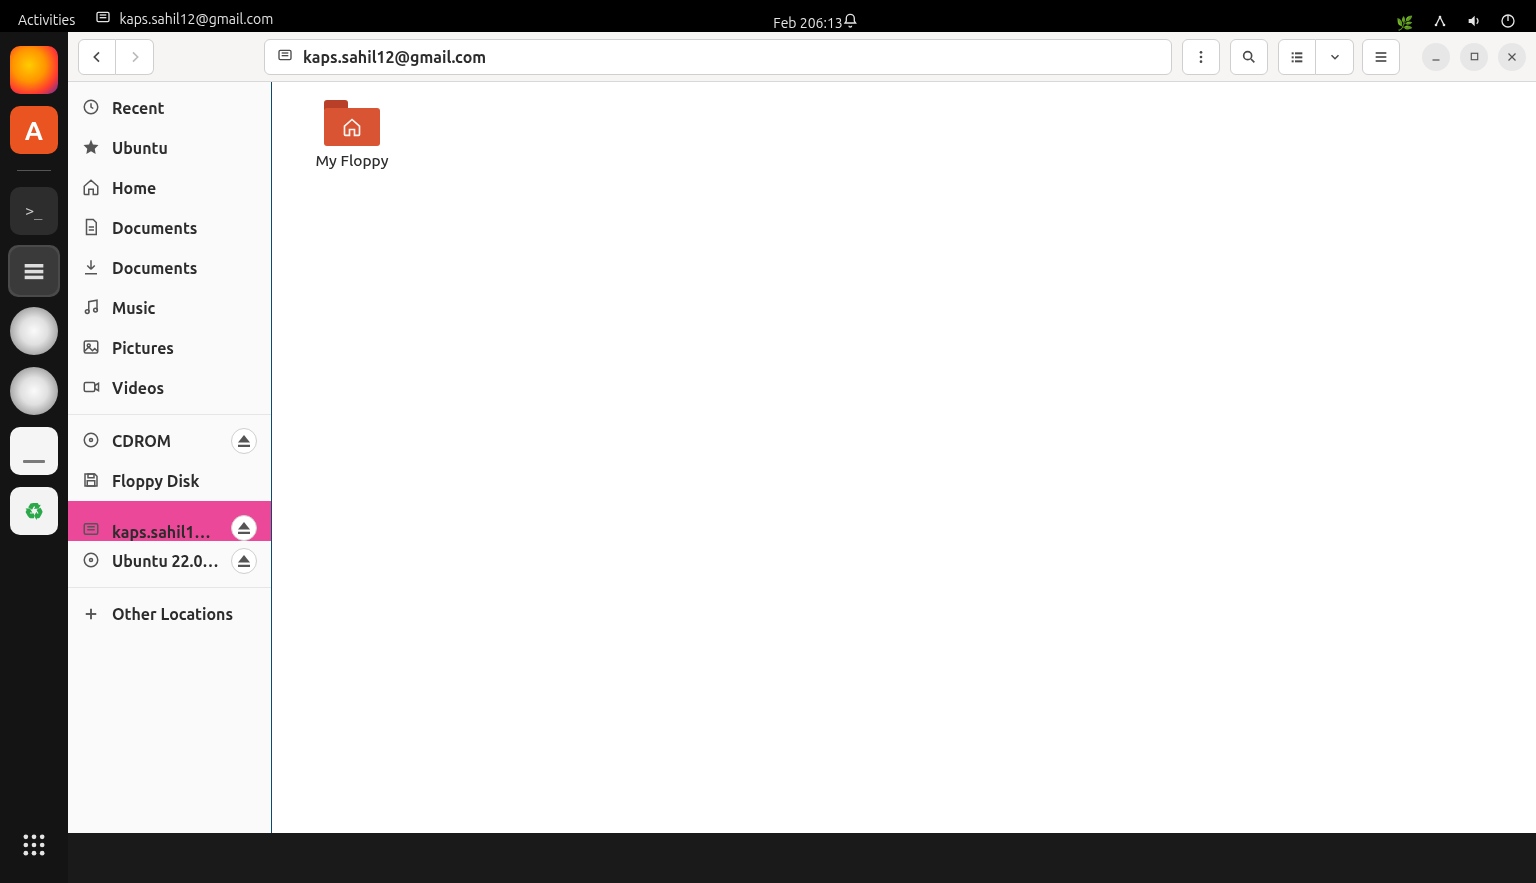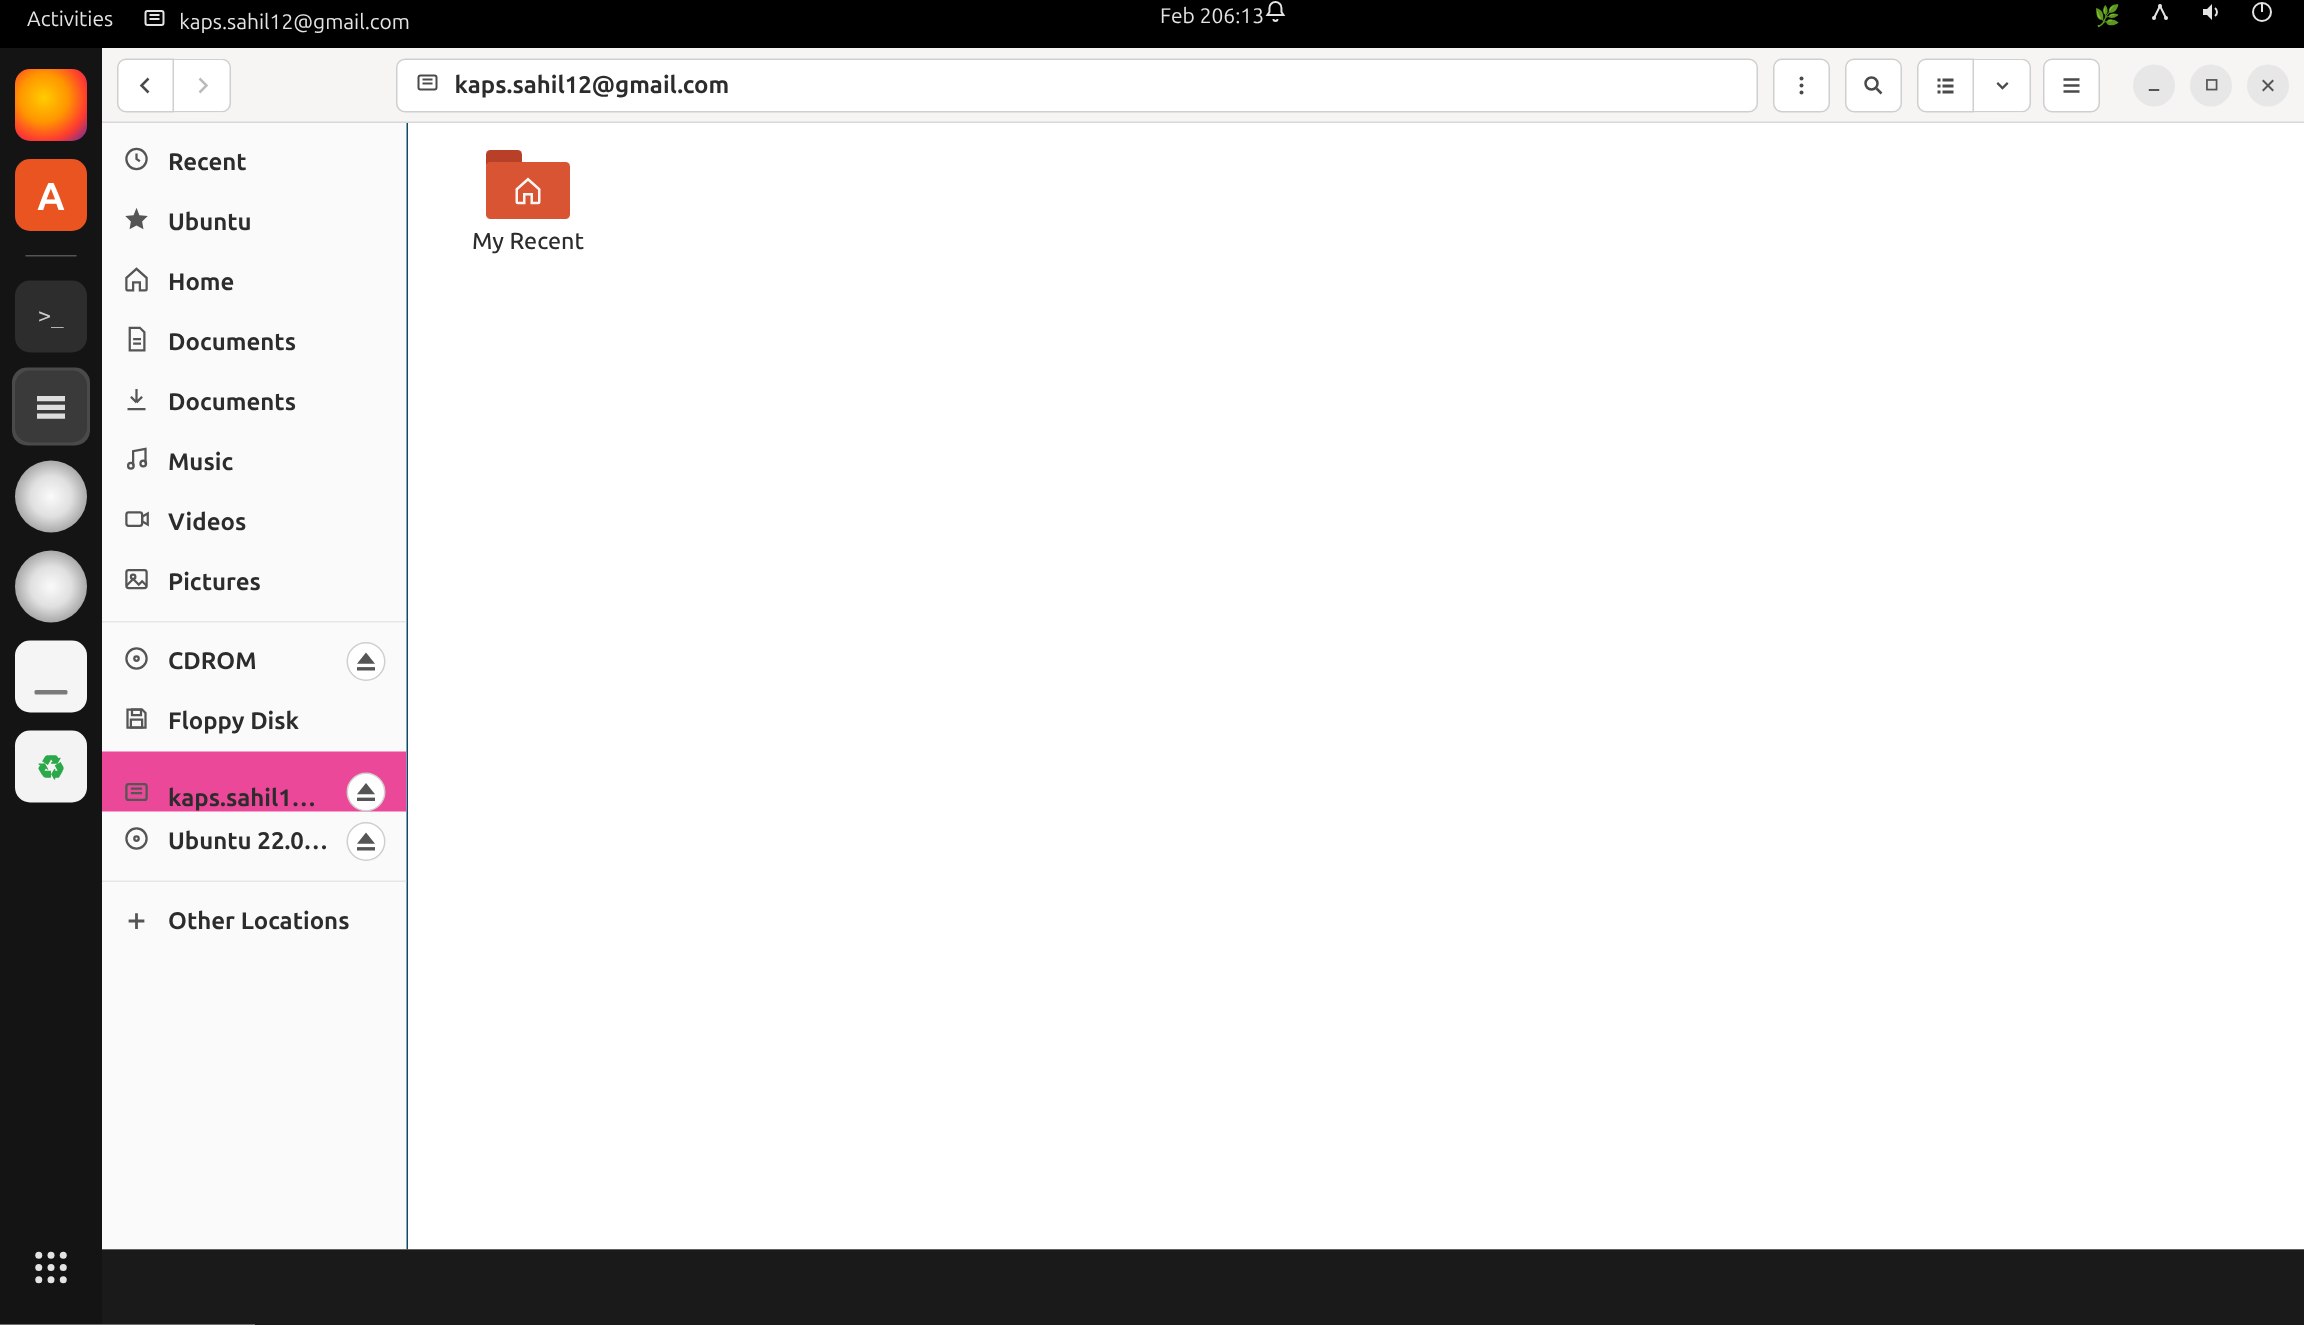--- a/index.html
+++ b/index.html
@@ -11,21 +11,21 @@
     overflow: hidden;
     position: relative;
   }
 
   
   .top-panel {
     height: 32px;
     background: #000;
     color: #e4e4e4;
     display: flex;
-    align-items: flex-start;
+    align-items: flex-end;
     padding: 0 8px;
     font-size: 14px;
     position: relative;
   }
   .top-panel .activities { padding: 4px 10px; cursor: pointer; }
   .top-panel .app-menu { display: flex; align-items: center; gap: 8px; padding: 4px 10px; cursor: pointer; }
   .top-panel .center { position: absolute; left: 50%; transform: translateX(-50%); display:flex; align-items:center; gap:0;margin-left:48px;}
   .top-panel .right { margin-left: auto; display:flex; align-items:center; gap:18px; padding-right:12px;}
   .top-panel svg { fill: #e4e4e4; }
 
@@ -423,32 +423,32 @@
           <div class="item">
             <span><svg viewBox="0 0 24 24">
                 <path d="M9 18V5l11-2v13" fill="none" stroke="#555" stroke-width="2"></path>
                 <circle cx="7" cy="18" r="2.5" fill="none" stroke="#555" stroke-width="2"></circle>
                 <circle cx="18" cy="16" r="2.5" fill="none" stroke="#555" stroke-width="2"></circle>
               </svg></span>
             <span class="label">Music</span>
           </div>
           <div class="item">
             <span><svg viewBox="0 0 24 24">
-                <rect x="3" y="6" width="14" height="12" rx="2" fill="none" stroke="#555" stroke-width="2"></rect>
-                <path d="M17 10l5-3v10l-5-3z" fill="none" stroke="#555" stroke-width="2"></path>
-              </svg></span>
-            <span class="label">Videos</span>
-          </div>
-          <div class="item">
-            <span><svg viewBox="0 0 24 24">
                 <rect x="3" y="4" width="18" height="16" rx="2" fill="none" stroke="#555" stroke-width="2"></rect>
                 <circle cx="9" cy="10" r="2" fill="none" stroke="#555" stroke-width="2"></circle>
                 <path d="M3 18l6-6 5 5 3-3 4 4" fill="none" stroke="#555" stroke-width="2"></path>
               </svg></span>
             <span class="label">Pictures</span>
+          </div>
+          <div class="item">
+            <span><svg viewBox="0 0 24 24">
+                <rect x="3" y="6" width="14" height="12" rx="2" fill="none" stroke="#555" stroke-width="2"></rect>
+                <path d="M17 10l5-3v10l-5-3z" fill="none" stroke="#555" stroke-width="2"></path>
+              </svg></span>
+            <span class="label">Videos</span>
           </div>
         </div>
       <div class="sep"></div>
       <div id="sidebar-mounts">
           <div class="item">
             <span><svg viewBox="0 0 24 24">
                 <circle cx="12" cy="12" r="9" fill="none" stroke="#555" stroke-width="2"></circle>
                 <circle cx="12" cy="12" r="2" fill="none" stroke="#555" stroke-width="2"></circle>
               </svg></span>
             <span class="label">CDROM</span>
@@ -508,19 +508,19 @@
     <div class="content" id="content-area">
         <div class="folder">
     <div class="ficon">
       <div class="tab"></div>
       <div class="body">
               <svg viewBox="0 0 24 24">
                 <path d="M3 11l9-8 9 8v10a1 1 0 0 1-1 1h-5v-7h-6v7H4a1 1 0 0 1-1-1z" fill="none" stroke="#fff" stroke-width="2"></path>
               </svg>
             </div>
     </div>
-    <div class="flabel">My Recent</div>
+    <div class="flabel">My Floppy</div>
         </div>
       </div>
   </div>
 </div>
 
 <div class="bottom-strip"></div>
 
 </body></html>

